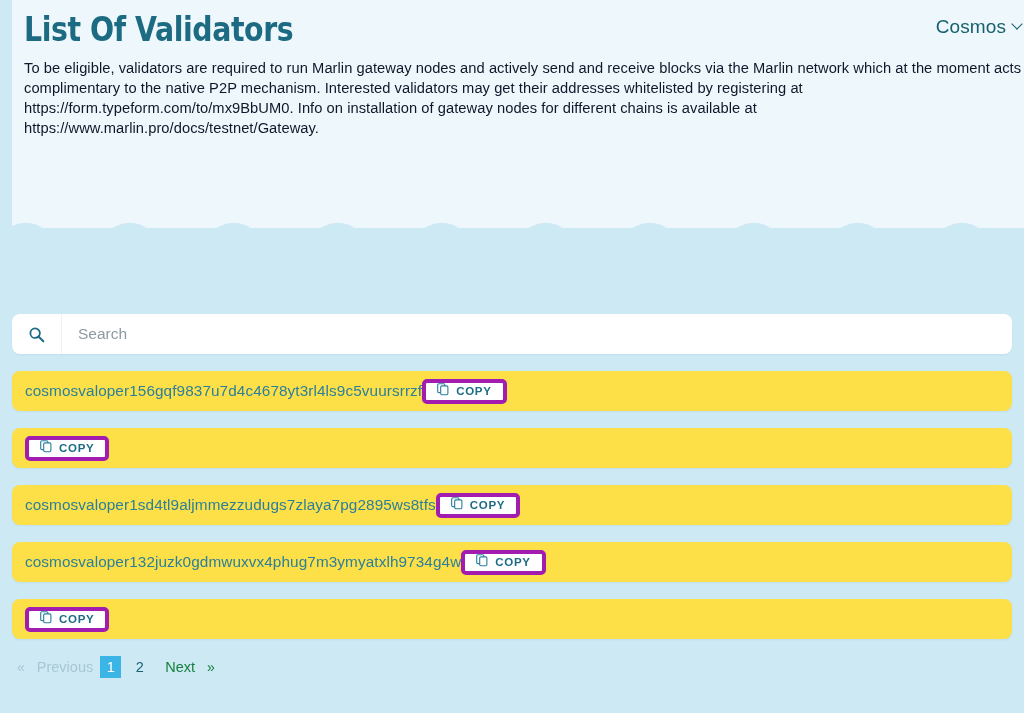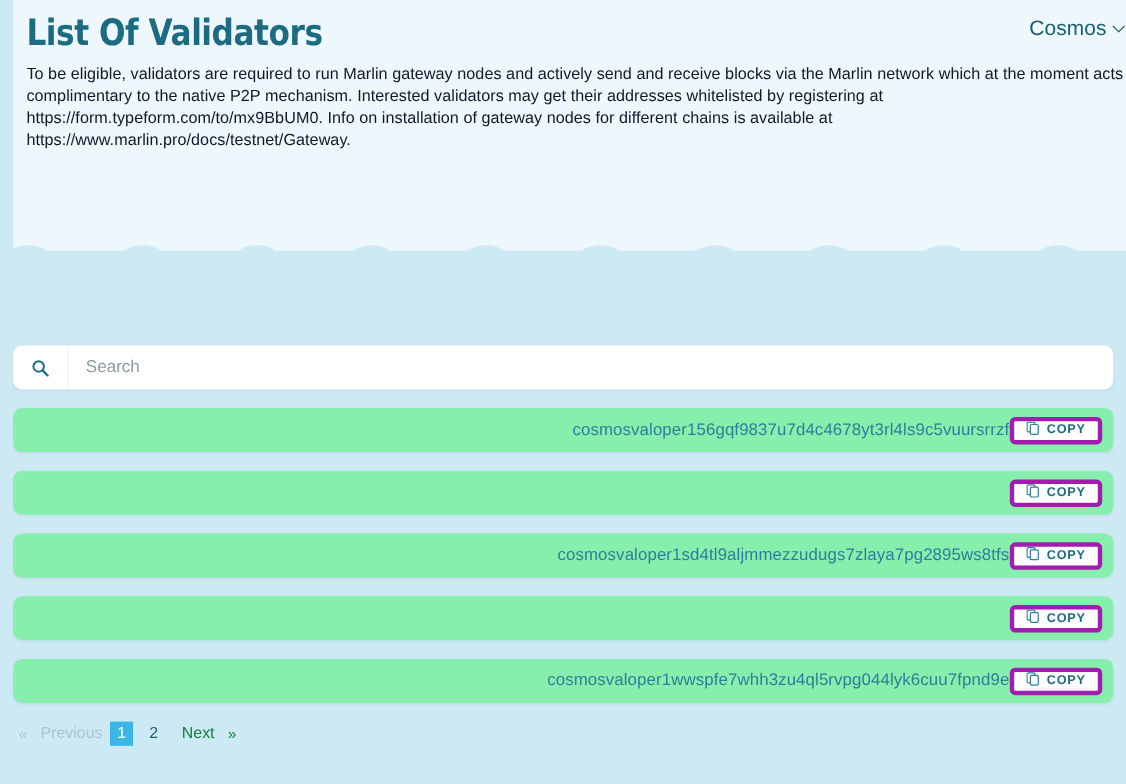--- a/index.html
+++ b/index.html
@@ -137,25 +137,25 @@
   .search-input::placeholder {
     color: #8d9aa1;
     opacity: 1;
   }
 
   
   .validator-list { margin-top: 17px; }
 
   .validator-row {
     height: 40px;
-    background: #86efac;
+    background: #fde047;
     border-radius: 8px;
     display: flex;
     align-items: center;
-    justify-content: flex-end;
+    justify-content: flex-start;
     padding: 0 10px 0 13px;
     margin-bottom: 17px;
     box-shadow: 0 1px 2px rgba(27,90,110,0.06);
   }
   .validator-address {
     font-size: 15.3px;
     color: #2b7f9c;
     letter-spacing: 0.1px;
     white-space: nowrap;
     overflow: hidden;
@@ -311,33 +311,33 @@
           <svg width="12" height="13" viewBox="0 0 14 15" fill="none">
             <rect x="0.8" y="0.8" width="8.4" height="10.4" rx="1.4" stroke="#2b7f9c" stroke-width="1.3"></rect>
             <rect x="4.3" y="3.3" width="8.4" height="10.4" rx="1.4" fill="#ffffff" stroke="#2b7f9c" stroke-width="1.3"></rect>
           </svg>
         </span>
         <span class="copy-label">COPY</span>
       </button>
     </div>
 
     <div class="validator-row">
-      <button class="copy-button">
-        <span>
-          <svg width="12" height="13" viewBox="0 0 14 15" fill="none">
-            <rect x="0.8" y="0.8" width="8.4" height="10.4" rx="1.4" stroke="#2b7f9c" stroke-width="1.3"></rect>
-            <rect x="4.3" y="3.3" width="8.4" height="10.4" rx="1.4" fill="#ffffff" stroke="#2b7f9c" stroke-width="1.3"></rect>
-          </svg>
-        </span>
-        <span class="copy-label">COPY</span>
-      </button>
-    </div>
-
-    <div class="validator-row">
-      <span class="validator-address">cosmosvaloper1wwspfe7whh3zu4ql5rvpg044lyk6cuu7fpnd9e</span>
+      <span class="validator-address">cosmosvaloper132juzk0gdmwuxvx4phug7m3ymyatxlh9734g4w</span>
+      <button class="copy-button">
+        <span>
+          <svg width="12" height="13" viewBox="0 0 14 15" fill="none">
+            <rect x="0.8" y="0.8" width="8.4" height="10.4" rx="1.4" stroke="#2b7f9c" stroke-width="1.3"></rect>
+            <rect x="4.3" y="3.3" width="8.4" height="10.4" rx="1.4" fill="#ffffff" stroke="#2b7f9c" stroke-width="1.3"></rect>
+          </svg>
+        </span>
+        <span class="copy-label">COPY</span>
+      </button>
+    </div>
+
+    <div class="validator-row">
       <button class="copy-button">
         <span>
           <svg width="12" height="13" viewBox="0 0 14 15" fill="none">
             <rect x="0.8" y="0.8" width="8.4" height="10.4" rx="1.4" stroke="#2b7f9c" stroke-width="1.3"></rect>
             <rect x="4.3" y="3.3" width="8.4" height="10.4" rx="1.4" fill="#ffffff" stroke="#2b7f9c" stroke-width="1.3"></rect>
           </svg>
         </span>
         <span class="copy-label">COPY</span>
       </button>
     </div>

